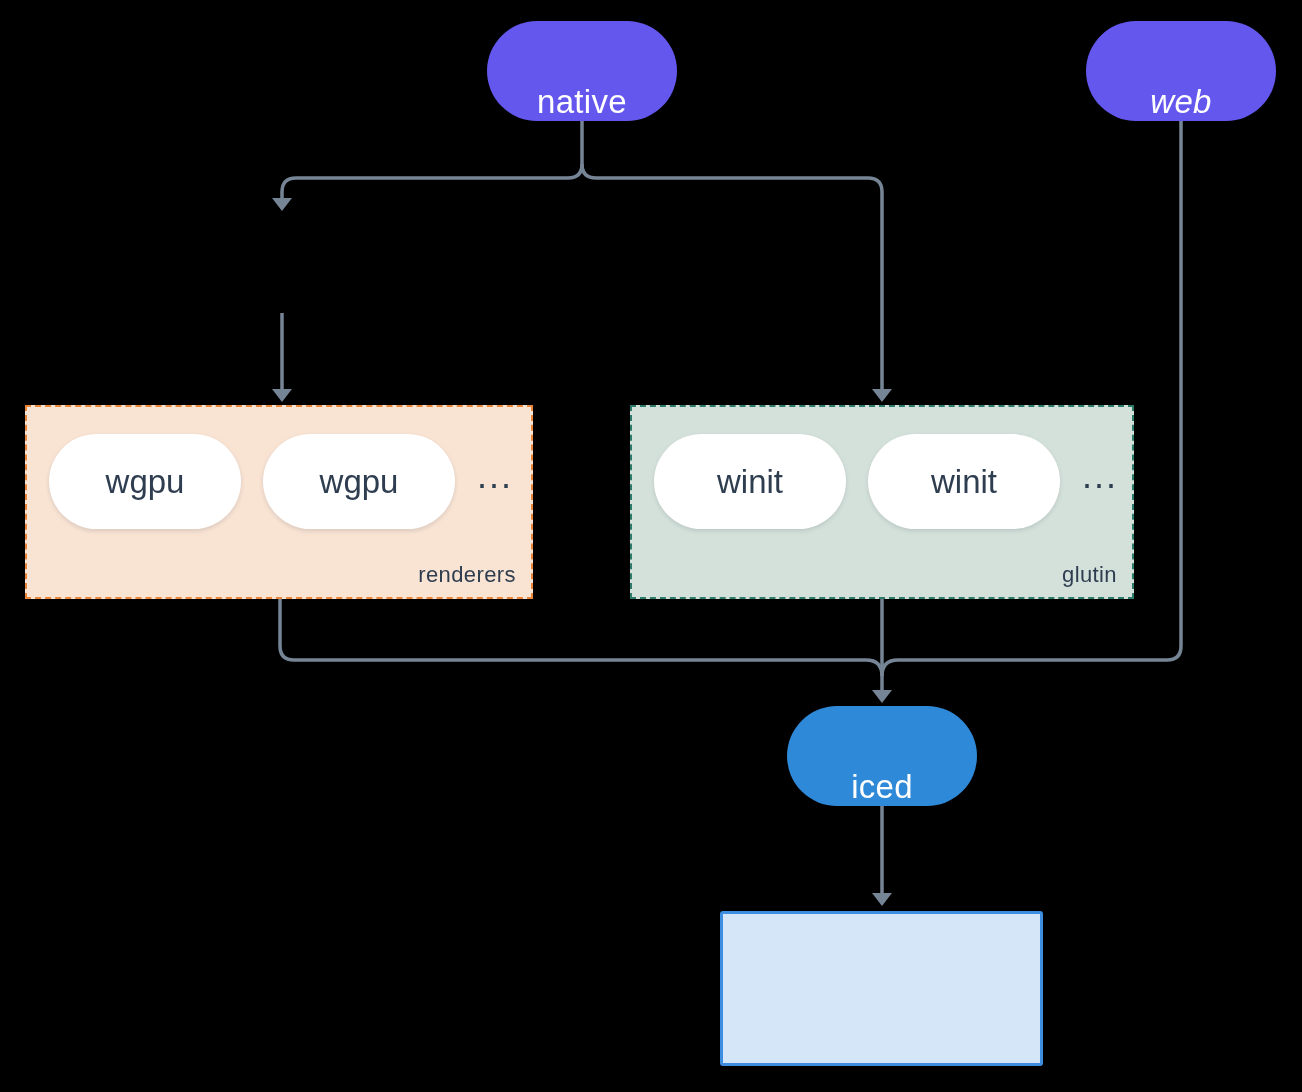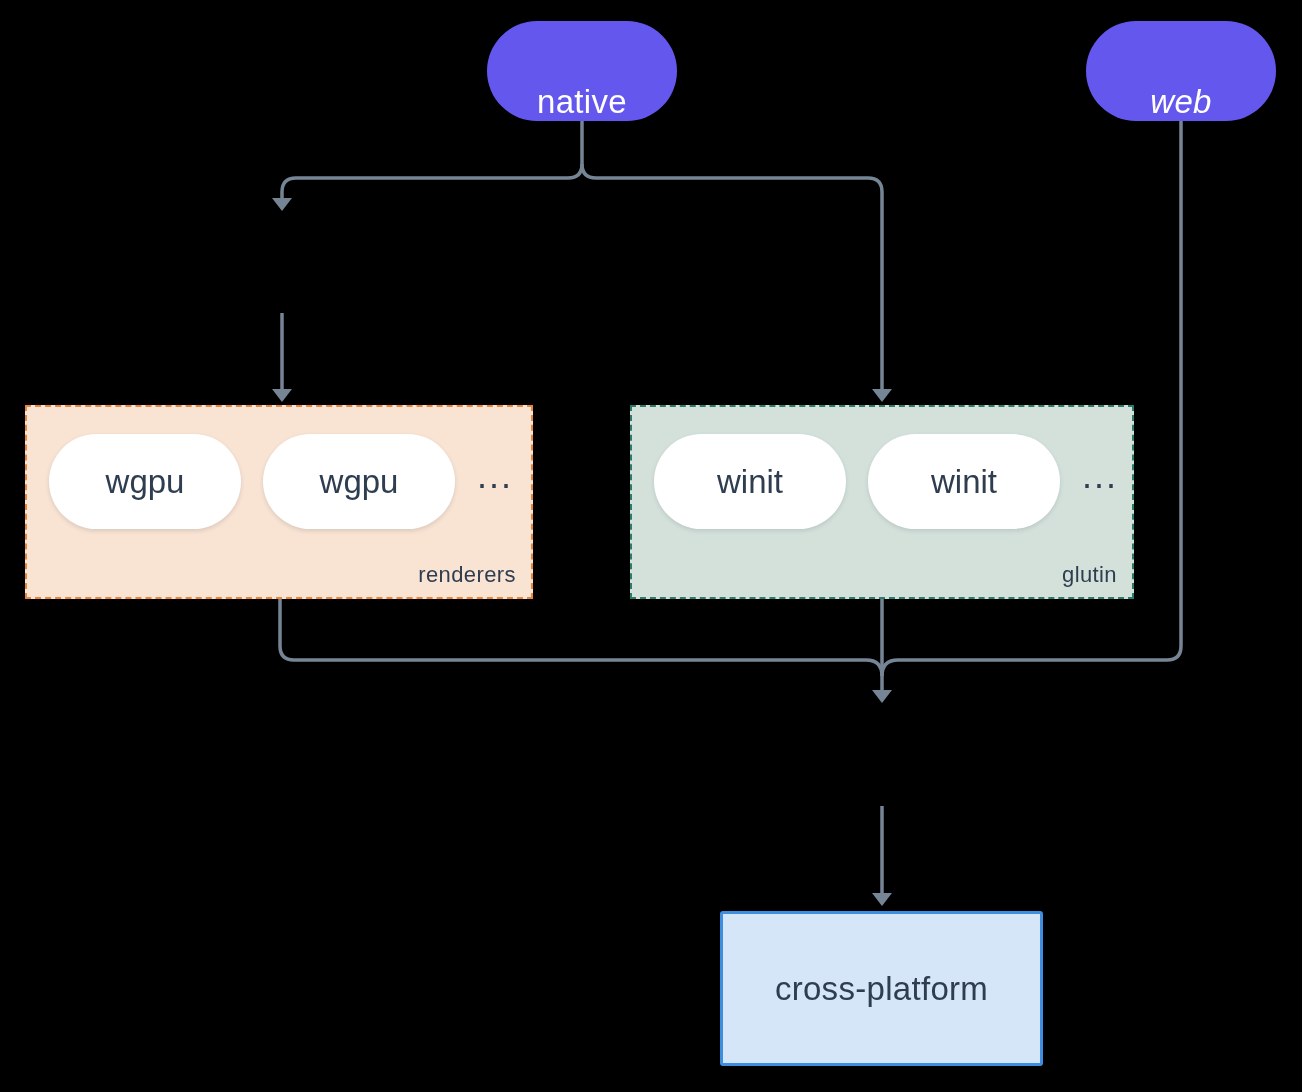--- a/index.html
+++ b/index.html
@@ -140,18 +140,20 @@
         <span>winit</span>
       </div>
       <div class="white-pill">
         <span>winit</span>
       </div>
       <div class="dots">...</div>
     </div>
     <div class="group-label">glutin</div>
   </div>
 
+  <div class="pill pill-blue" style="left:787px; top:706px;">
+    <span>iced</span>
+  </div>
 
   <div class="app-box">
-    <div>cross-platform</div>
   </div>
 
 </div>
 
 </body></html>

